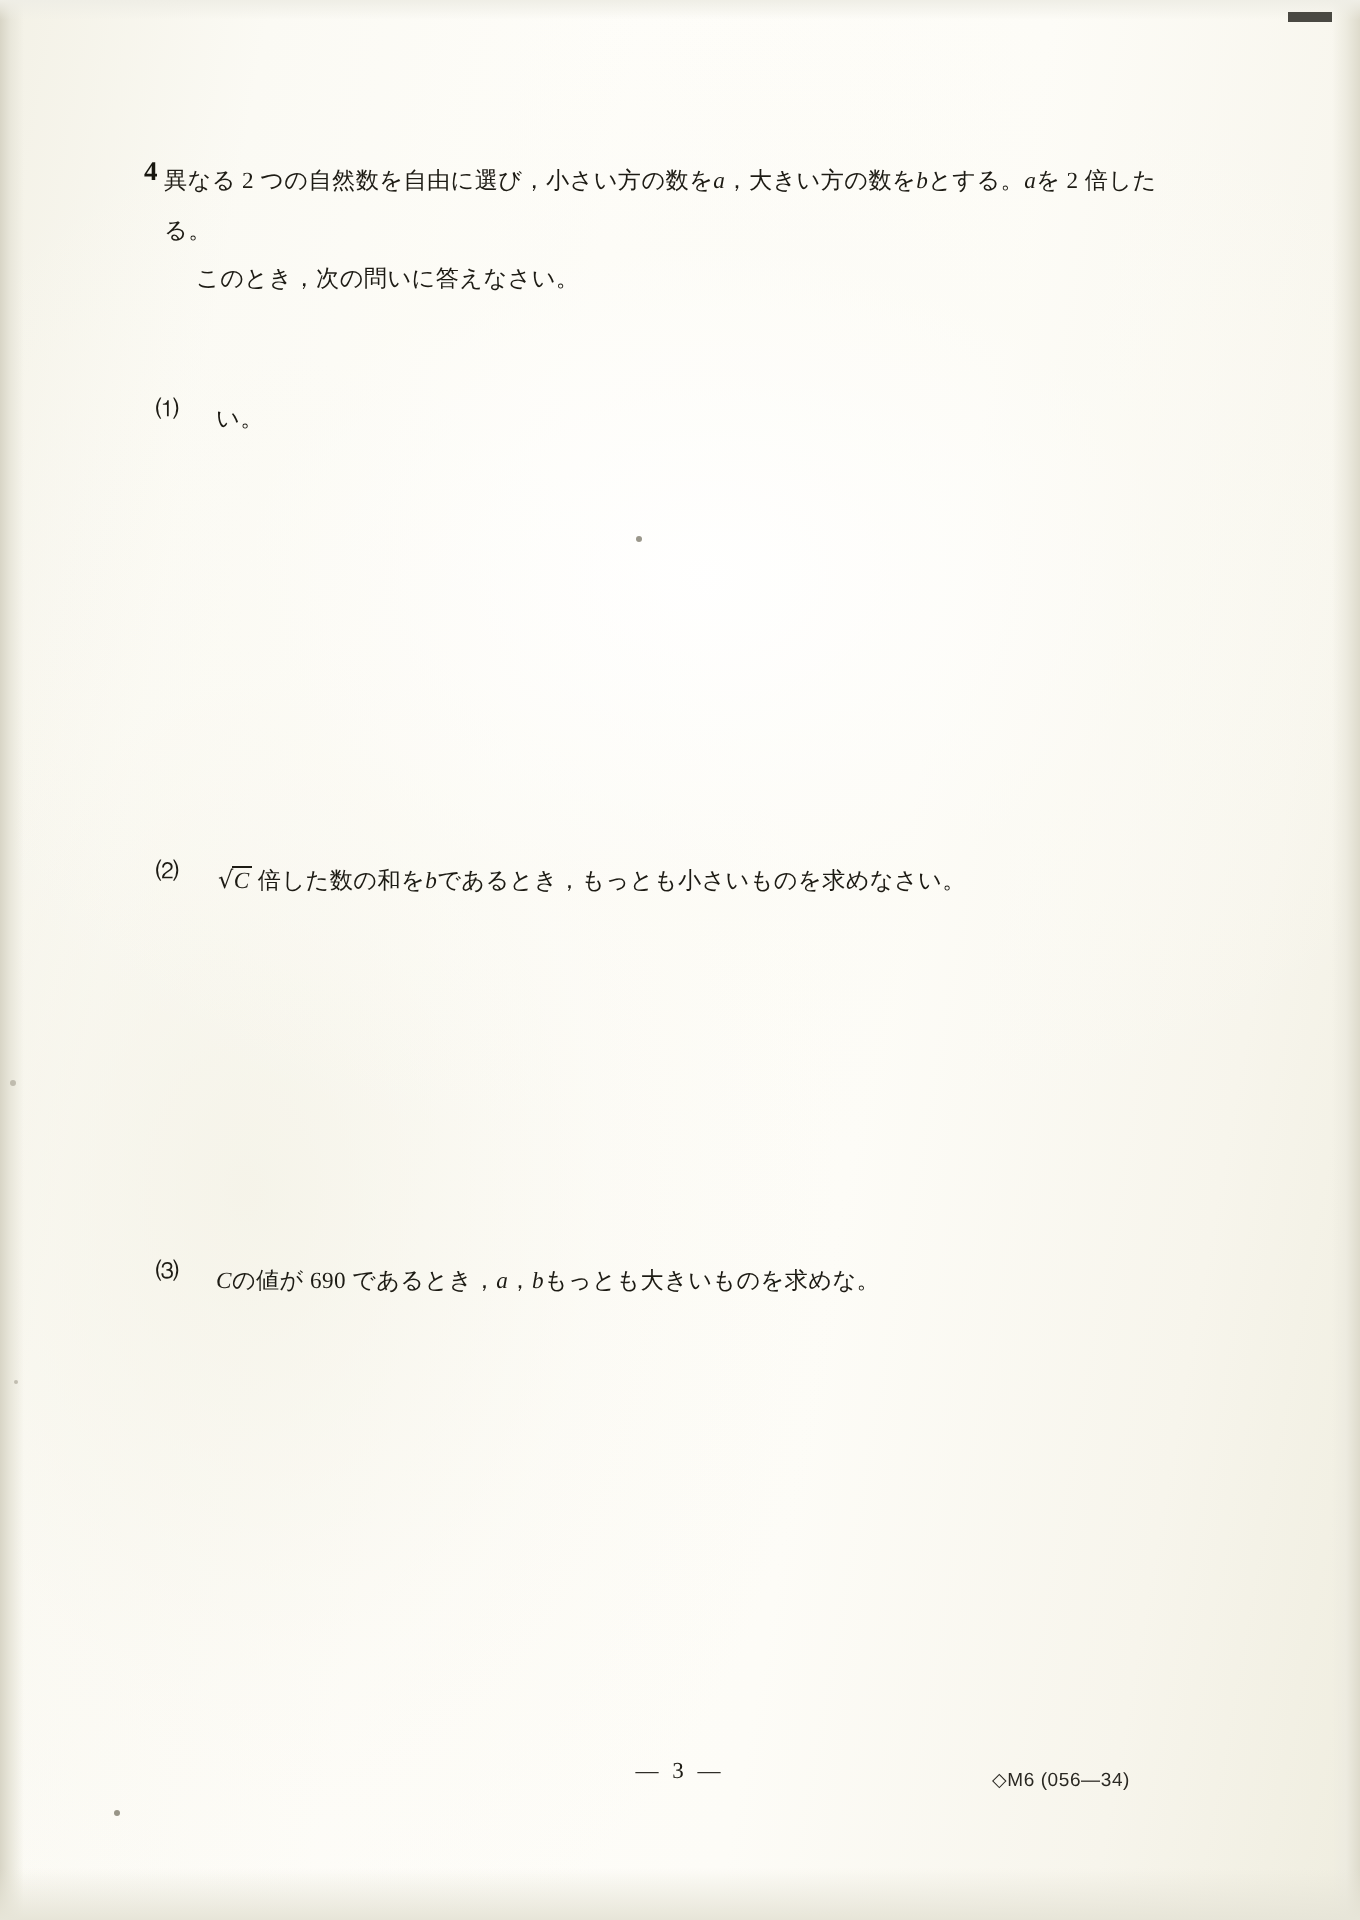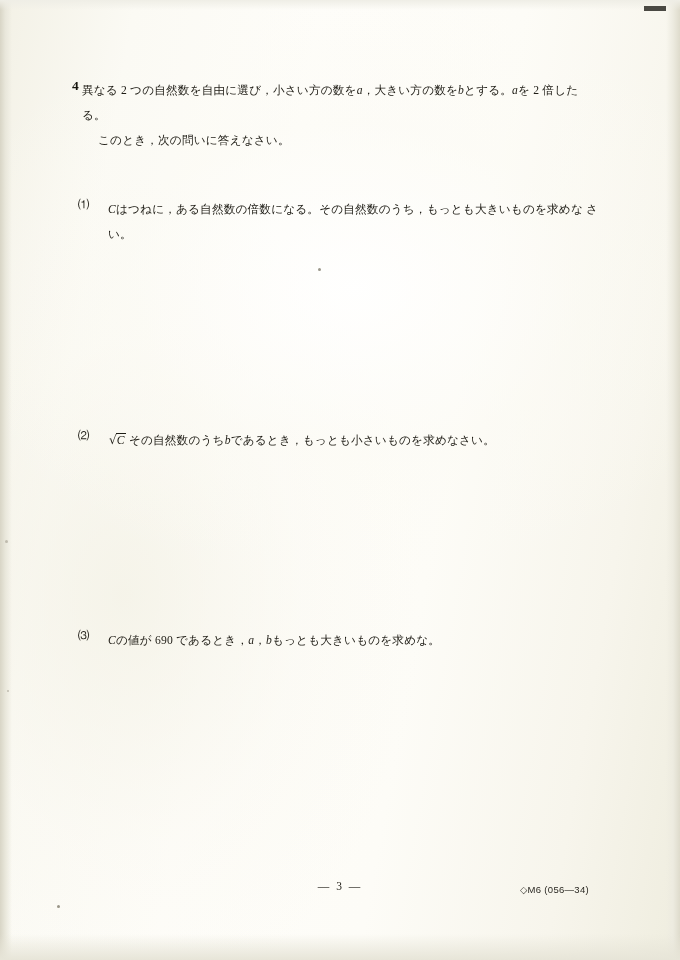--- a/index.html
+++ b/index.html
@@ -164,21 +164,21 @@
     left: 0;
     top: 880px;
     width: 680px;
     text-align: center;
     font-size: 11.5px;
     color: #1d1b14;
     letter-spacing: 2px;
   }
   .footer-code {
     position: absolute;
-    left: 520px;
+    left: 496px;
     top: 884px;
     font-size: 9.5px;
     color: #2a2822;
     letter-spacing: 0.3px;
     font-family: "Liberation Sans", sans-serif;
   }
 
   
   .speck {
     position: absolute;
@@ -212,33 +212,30 @@
           <span>異なる 2 つの自然数を自由に選び，小さい方の数を</span><i class="mv">a</i><span>，大きい方の数を</span><i class="mv">b</i><span>とする。</span><i class="mv">a</i><span>を 2 倍した</span>
         </div>
         <div class="line">る。</div>
         <div class="line indent">このとき，次の問いに答えなさい。</div>
       </div>
     </div>
 
     <div class="sub-block" style="top:197px;">
       <span class="sub-label">⑴</span>
       <div class="sub-lines">
-        <div class="line">
-          <i class="mv">C</i><span>はつねに，ある自然数の倍数になる。その自然数のうち，もっとも大きいものを求めな さ</span>
-        </div>
         <div class="line">い。</div>
       </div>
     </div>
 
     <div class="sub-block" style="top:428px;">
       <span class="sub-label">⑵</span>
       <div class="sub-lines">
         <div class="line">
           <span class="radical"><span class="rsym">√</span><span class="rarg">C</span></span>
-          <span>その自然数のうち</span><i class="mv">b</i><span>であるとき，もっとも小さいものを求めなさい。</span>
+          <span>倍した数の和を</span><i class="mv">b</i><span>であるとき，もっとも小さいものを求めなさい。</span>
         </div>
       </div>
     </div>
 
     <div class="sub-block" style="top:628px;">
       <span class="sub-label">⑶</span>
       <div class="sub-lines">
         <div class="line">
           <i class="mv">C</i><span>の値が 690 であるとき，</span><i class="mv">a</i><span>，</span><i class="mv">b</i><span>もっとも大きいものを求めな。</span>
         </div>

